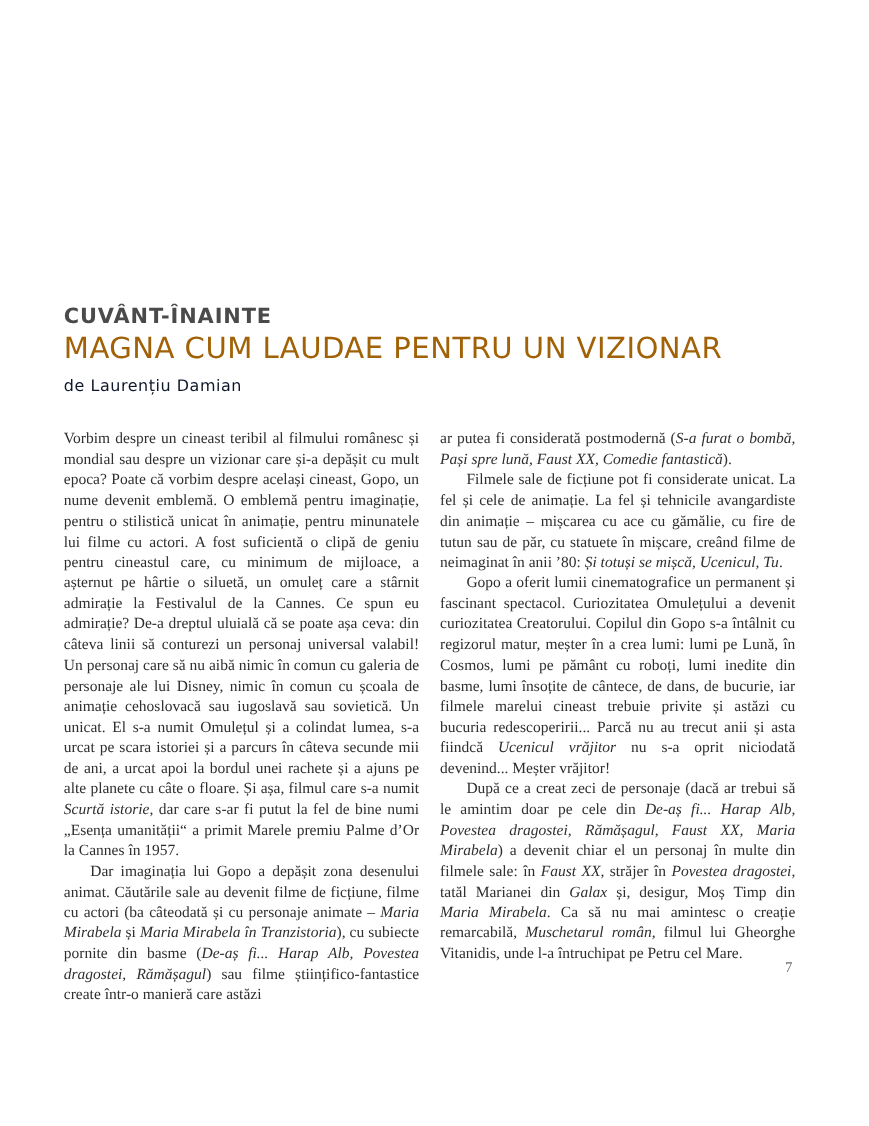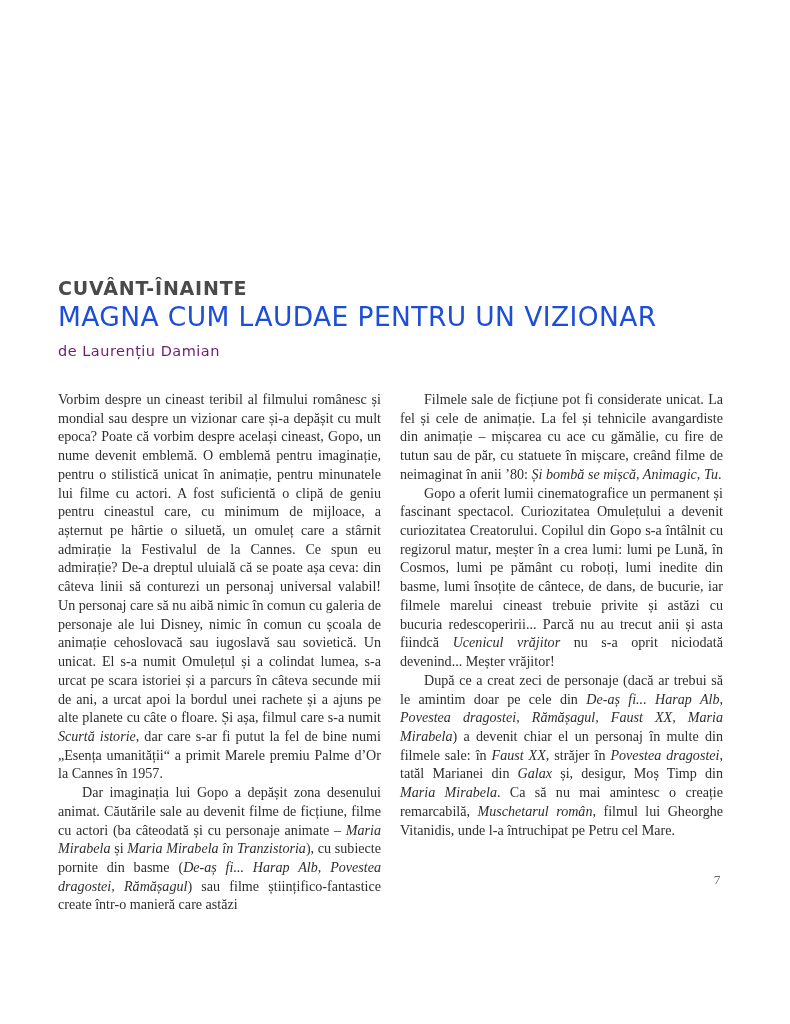--- a/index.html
+++ b/index.html
@@ -39,31 +39,31 @@
     color: #4a4a4a;
     line-height: 1.08;
     margin: 0;
     white-space: nowrap;
   }
   .title-sub {
     font-family: "DejaVu Sans", sans-serif;
     font-weight: 400;
     font-size: 26.5px;
     letter-spacing: 0.4px;
-    color: #1d4ed8;
+    color: #a16207;
     line-height: 1.18;
     margin: 2px 0 0 0;
     white-space: nowrap;
   }
   .title-author {
     font-family: "DejaVu Sans", sans-serif;
     font-weight: 400;
     font-size: 14.5px;
     letter-spacing: 0.5px;
-    color: #701a75;
+    color: #0f172a;
     margin: 11px 0 0 0;
   }
 
   
   .columns {
     position: absolute;
     left: 58px;
     top: 390px;
     width: 673px;
     display: flex;
@@ -114,21 +114,22 @@
     <h2 class="title-sub">MAGNA CUM LAUDAE PENTRU UN VIZIONAR</h2>
     <div class="title-author">de Laurențiu Damian</div>
   </div>
 
   <div class="columns">
     <div class="col" id="col-left">
         <p>Vorbim despre un cineast teribil al filmului românesc și mondial sau despre un vizionar care și-a depășit cu mult epoca? Poate că vorbim despre același cineast, Gopo, un nume devenit emblemă. O emblemă pentru imaginație, pentru o stilistică unicat în animație, pentru minunatele lui filme cu actori. A fost suficientă o clipă de geniu pentru cineastul care, cu minimum de mijloace, a așternut pe hârtie o siluetă, un omuleț care a stârnit admirație la Festivalul de la Cannes. Ce spun eu admirație? De-a dreptul uluială că se poate așa ceva: din câteva linii să conturezi un personaj universal valabil! Un personaj care să nu aibă nimic în comun cu galeria de personaje ale lui Disney, nimic în comun cu școala de animație cehoslovacă sau iugoslavă sau sovietică. Un unicat. El s-a numit Omulețul și a colindat lumea, s-a urcat pe scara istoriei și a parcurs în câteva secunde mii de ani, a urcat apoi la bordul unei rachete și a ajuns pe alte planete cu câte o floare. Și așa, filmul care s-a numit <i>Scurtă istorie</i>, dar care s-ar fi putut la fel de bine numi „Esența umanității“ a primit Marele premiu Palme d’Or la Cannes în 1957.</p>
         <p class="indent">Dar imaginația lui Gopo a depășit zona desenului animat. Căutările sale au devenit filme de ficțiune, filme cu actori (ba câteodată și cu personaje animate – <i>Maria Mirabela</i> și <i>Maria Mirabela în Tranzistoria</i>), cu subiecte pornite din basme (<i>De-aș fi... Harap Alb, Povestea dragostei, Rămășagul</i>) sau filme științifico-fantastice create într-o manieră care astăzi</p>
       </div>
     <div class="col" id="col-right">
-        <p class="indent">Filmele sale de ficțiune pot fi considerate unicat. La fel și cele de animație. La fel și tehnicile avangardiste din animație – mișcarea cu ace cu gămălie, cu fire de tutun sau de păr, cu statuete în mișcare, creând filme de neimaginat în anii ’80: <i>Și bombă se mișcă, Animagic, Tu</i>.</p>
+        <p>ar putea fi considerată postmodernă (<i>S-a furat o bombă, Pași spre lună, Faust XX, Comedie fantastică</i>).</p>
+        <p class="indent">Filmele sale de ficțiune pot fi considerate unicat. La fel și cele de animație. La fel și tehnicile avangardiste din animație – mișcarea cu ace cu gămălie, cu fire de tutun sau de păr, cu statuete în mișcare, creând filme de neimaginat în anii ’80: <i>Și totuși se mișcă, Ucenicul, Tu</i>.</p>
         <p class="indent">Gopo a oferit lumii cinematografice un permanent și fascinant spectacol. Curiozitatea Omulețului a devenit curiozitatea Creatorului. Copilul din Gopo s-a întâlnit cu regizorul matur, meșter în a crea lumi: lumi pe Lună, în Cosmos, lumi pe pământ cu roboți, lumi inedite din basme, lumi însoțite de cântece, de dans, de bucurie, iar filmele marelui cineast trebuie privite și astăzi cu bucuria redescoperirii... Parcă nu au trecut anii și asta fiindcă <i>Ucenicul vrăjitor</i> nu s-a oprit niciodată devenind... Meșter vrăjitor!</p>
         <p class="indent">După ce a creat zeci de personaje (dacă ar trebui să le amintim doar pe cele din <i>De-aș fi... Harap Alb, Povestea dragostei, Rămășagul, Faust XX, Maria Mirabela</i>) a devenit chiar el un personaj în multe din filmele sale: în <i>Faust XX</i>, străjer în <i>Povestea dragostei</i>, tatăl Marianei din <i>Galax</i> și, desigur, Moș Timp din <i>Maria Mirabela</i>. Ca să nu mai amintesc o creație remarcabilă, <i>Muschetarul român</i>, filmul lui Gheorghe Vitanidis, unde l-a întruchipat pe Petru cel Mare.</p>
       </div>
   </div>
 
   <div class="folio">7</div>
 
 </div>
 
 </body></html>

